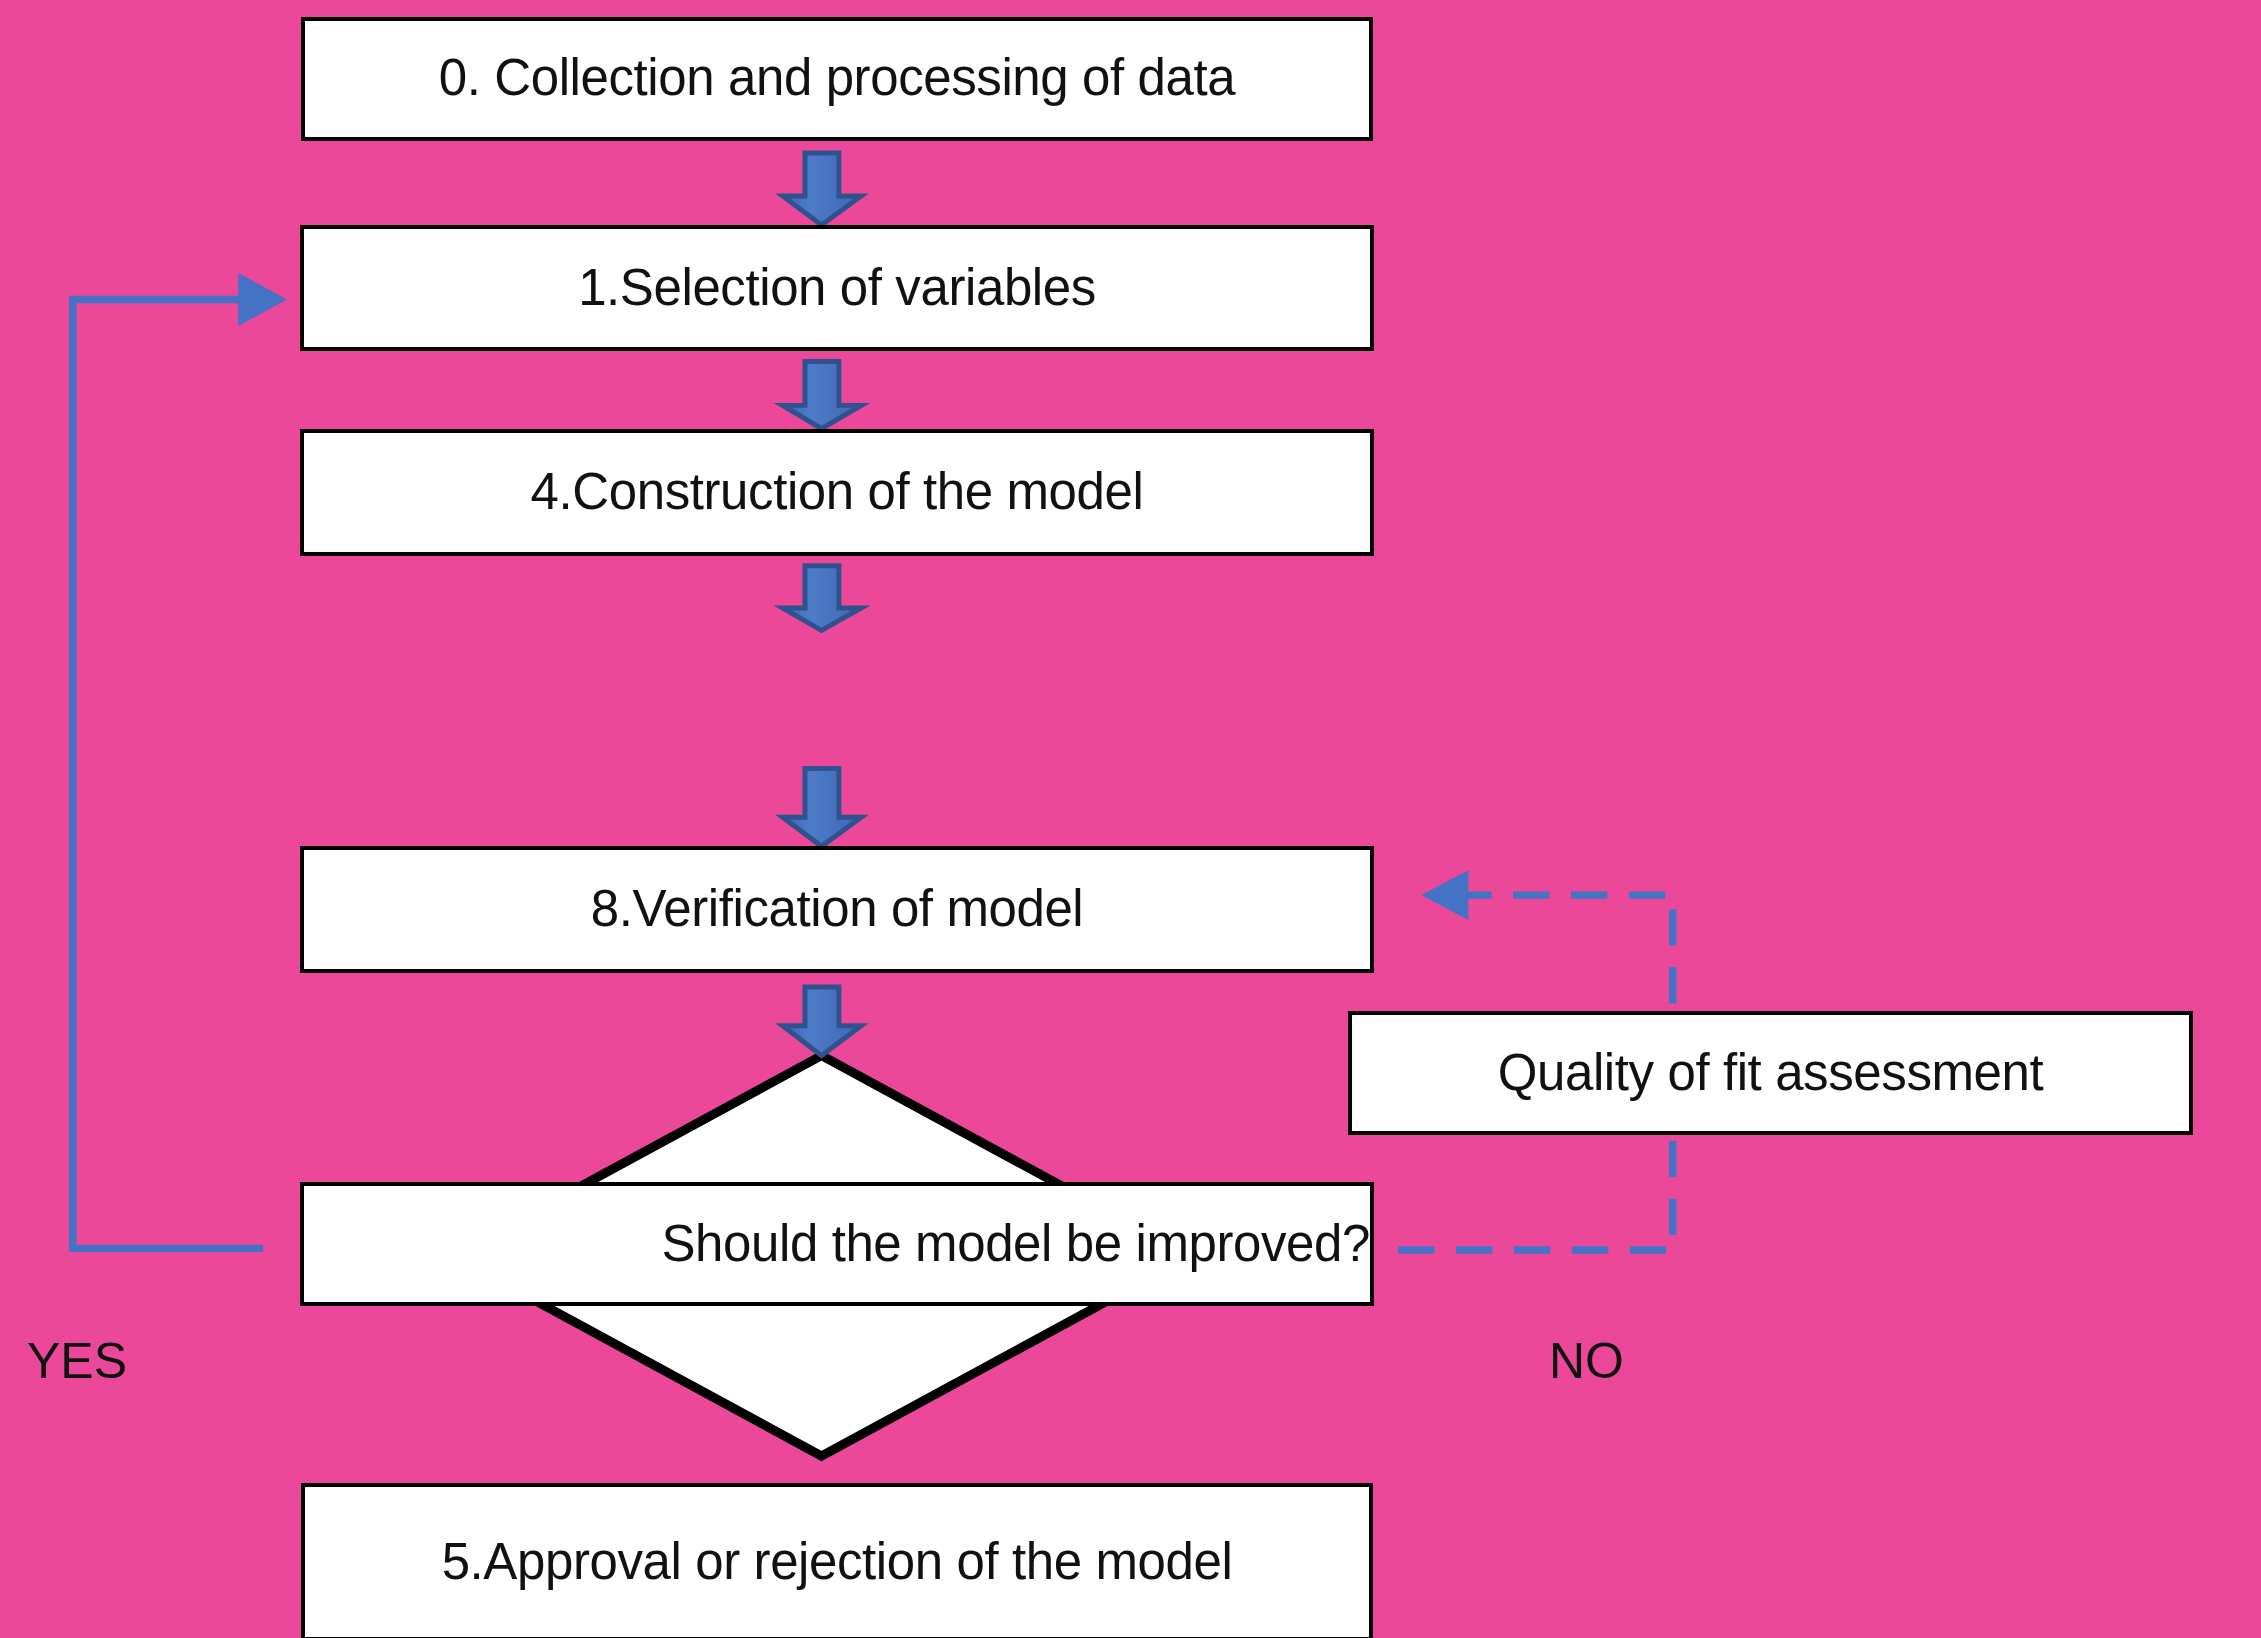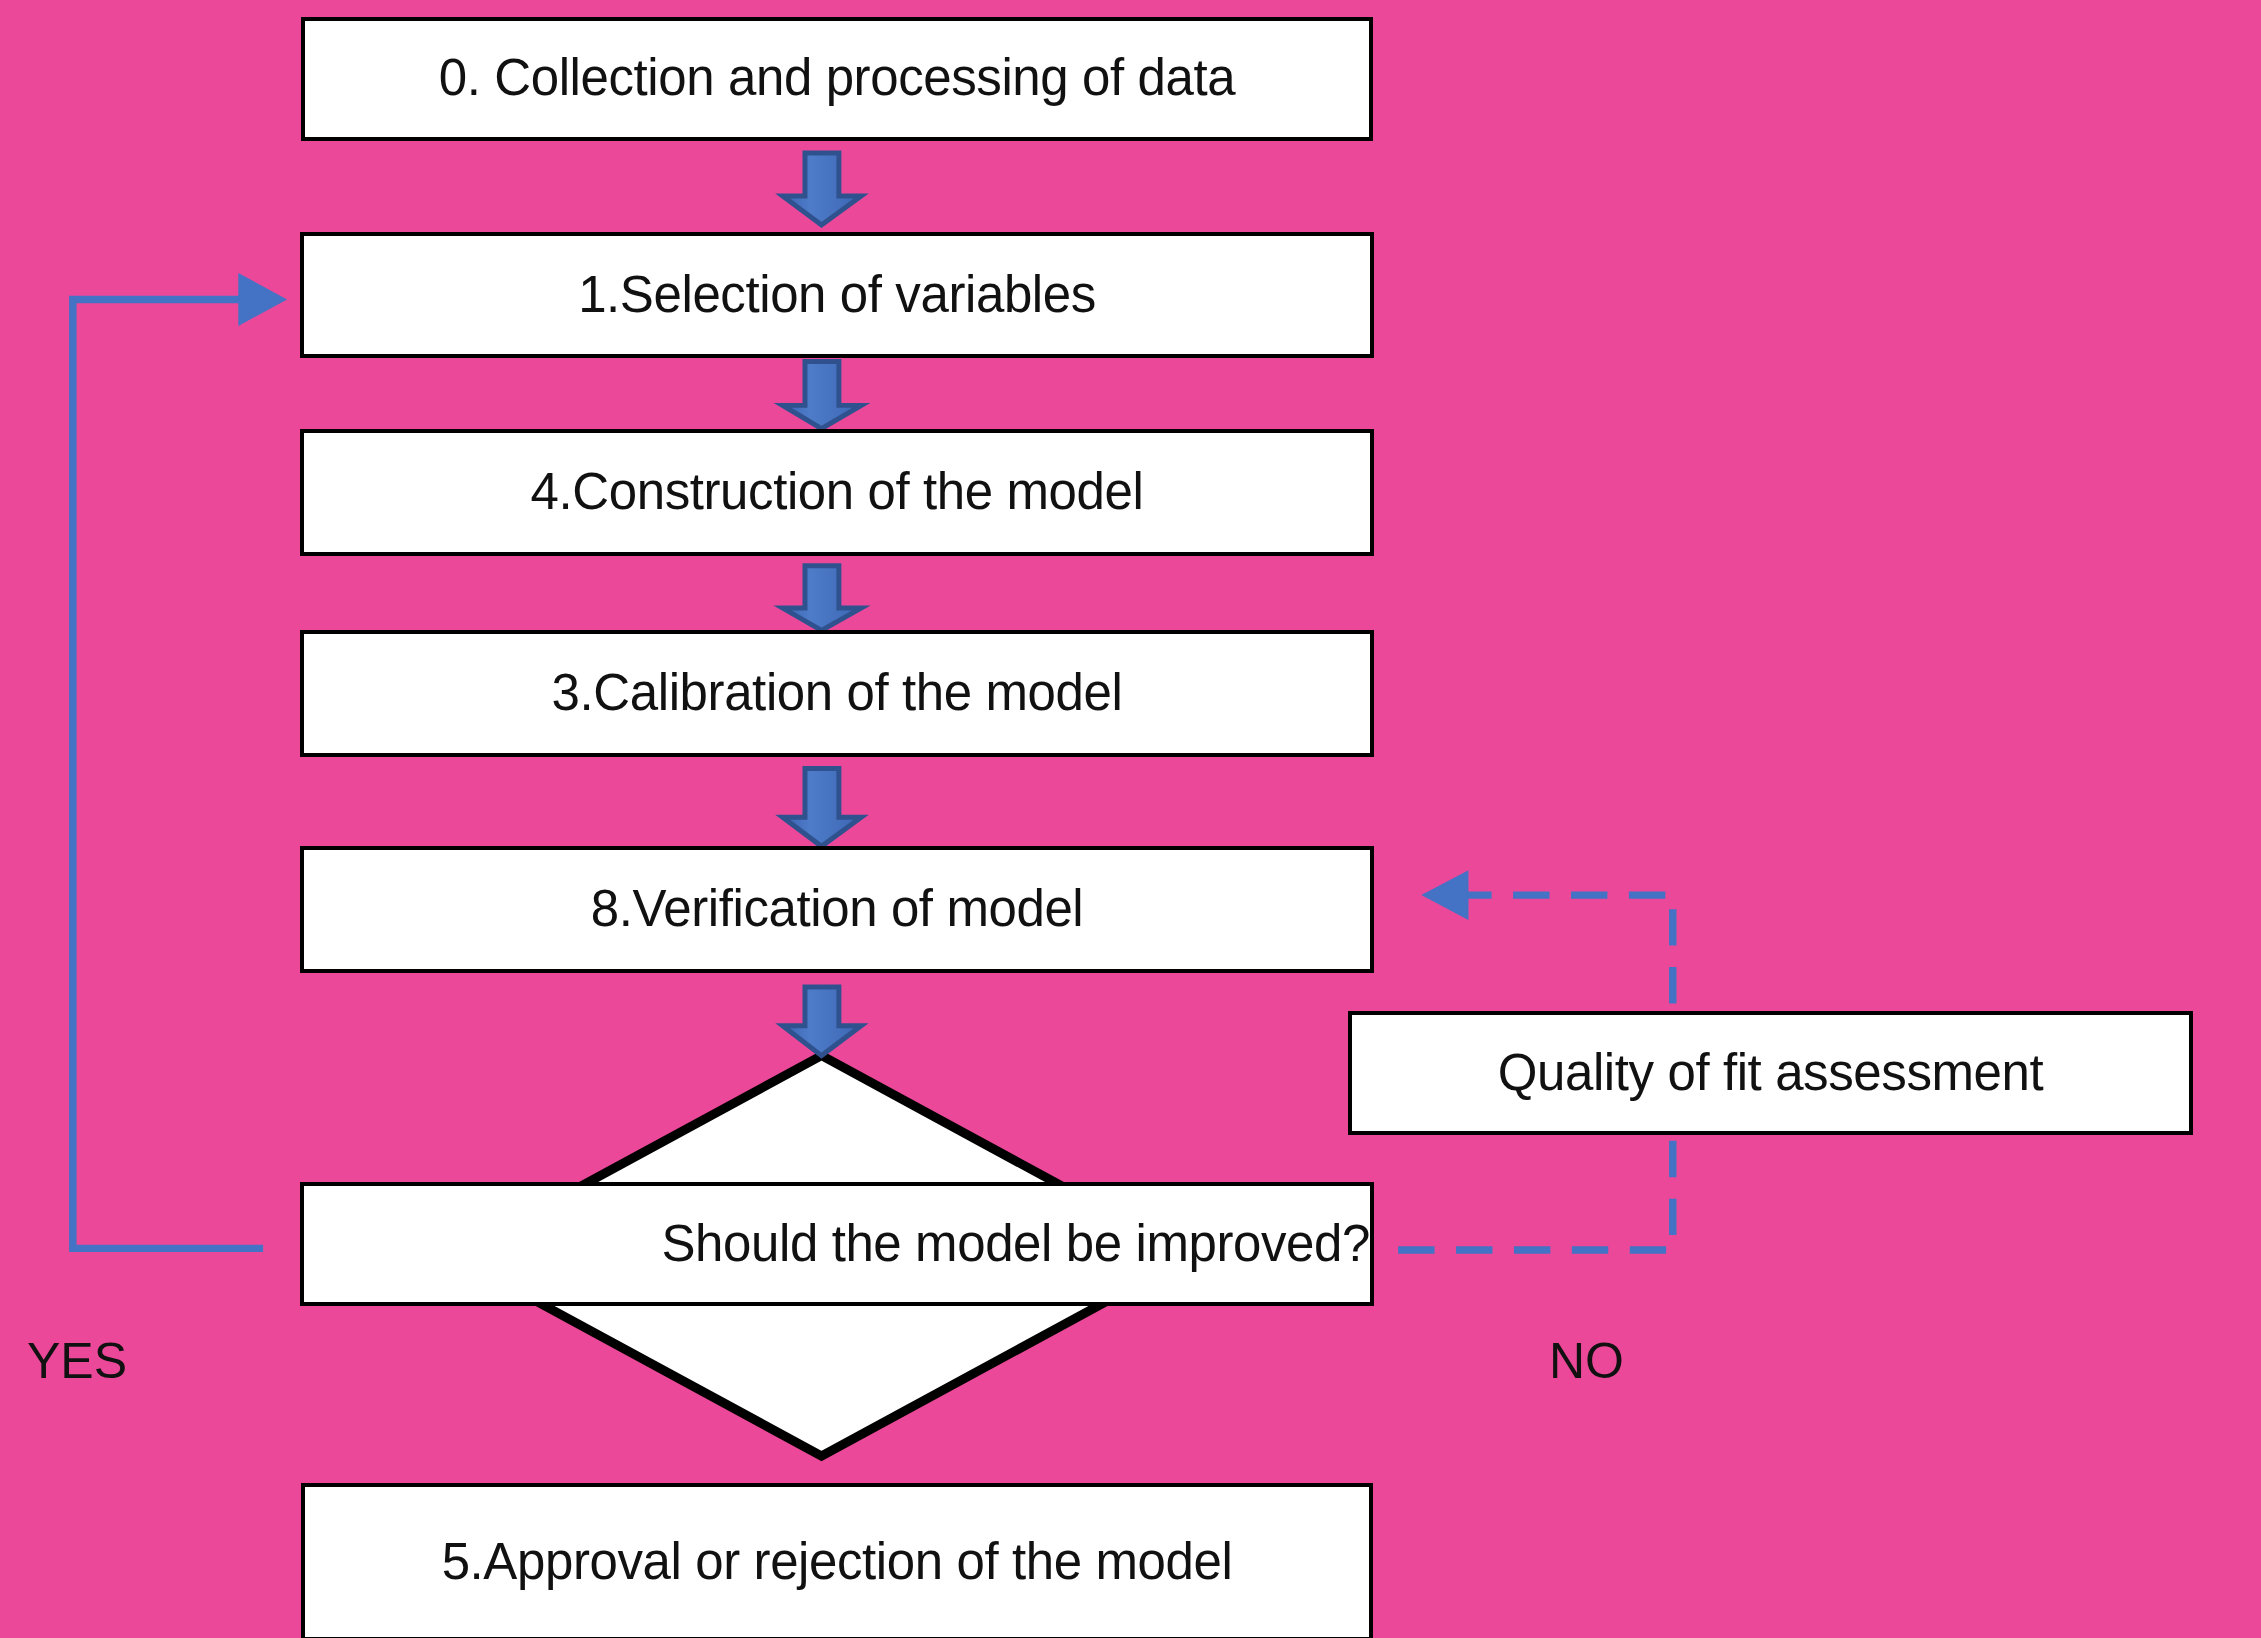--- a/index.html
+++ b/index.html
@@ -73,31 +73,28 @@
     <g>
       <path d="M 318 1509 L 88 1509 L 88 362 L 300 362" fill="none" stroke="#4472C4" stroke-width="9" stroke-linecap="butt"></path>
       <polygon points="347,362 288,330 288,394" fill="#4472C4"></polygon>
     </g>
   </svg>
 
   <div class="flow-box" style="left:301px; top:16.5px; width:1072px; height:124px;">
     <span>0. Collection and processing of data</span>
   </div>
 
-  <div class="flow-box" style="left:300px; top:232px; width:1074px; height:126px;">
+  <div class="flow-box" style="left:300px; top:225px; width:1074px; height:126px;">
     <span>1.Selection of variables</span>
   </div>
 
   <div class="flow-box" style="left:300px; top:429px; width:1074px; height:127px;">
     <span>4.Construction of the model</span>
   </div>
 
-  <div class="flow-box" style="left:300px; top:630px; width:1074px; height:127px;">
-    <span>3.Calibration of the model</span>
-  </div>
 
   <div class="flow-box" style="left:300px; top:846px; width:1074px; height:127px;">
     <span>8.Verification of model</span>
   </div>
 
   <div class="flow-box" style="left:1348px; top:1011px; width:845px; height:124px;">
     <span>Quality of fit assessment</span>
   </div>
 
   <div class="flow-box decision-box" style="left:300px; top:1182px; width:1074px; height:124px;">

